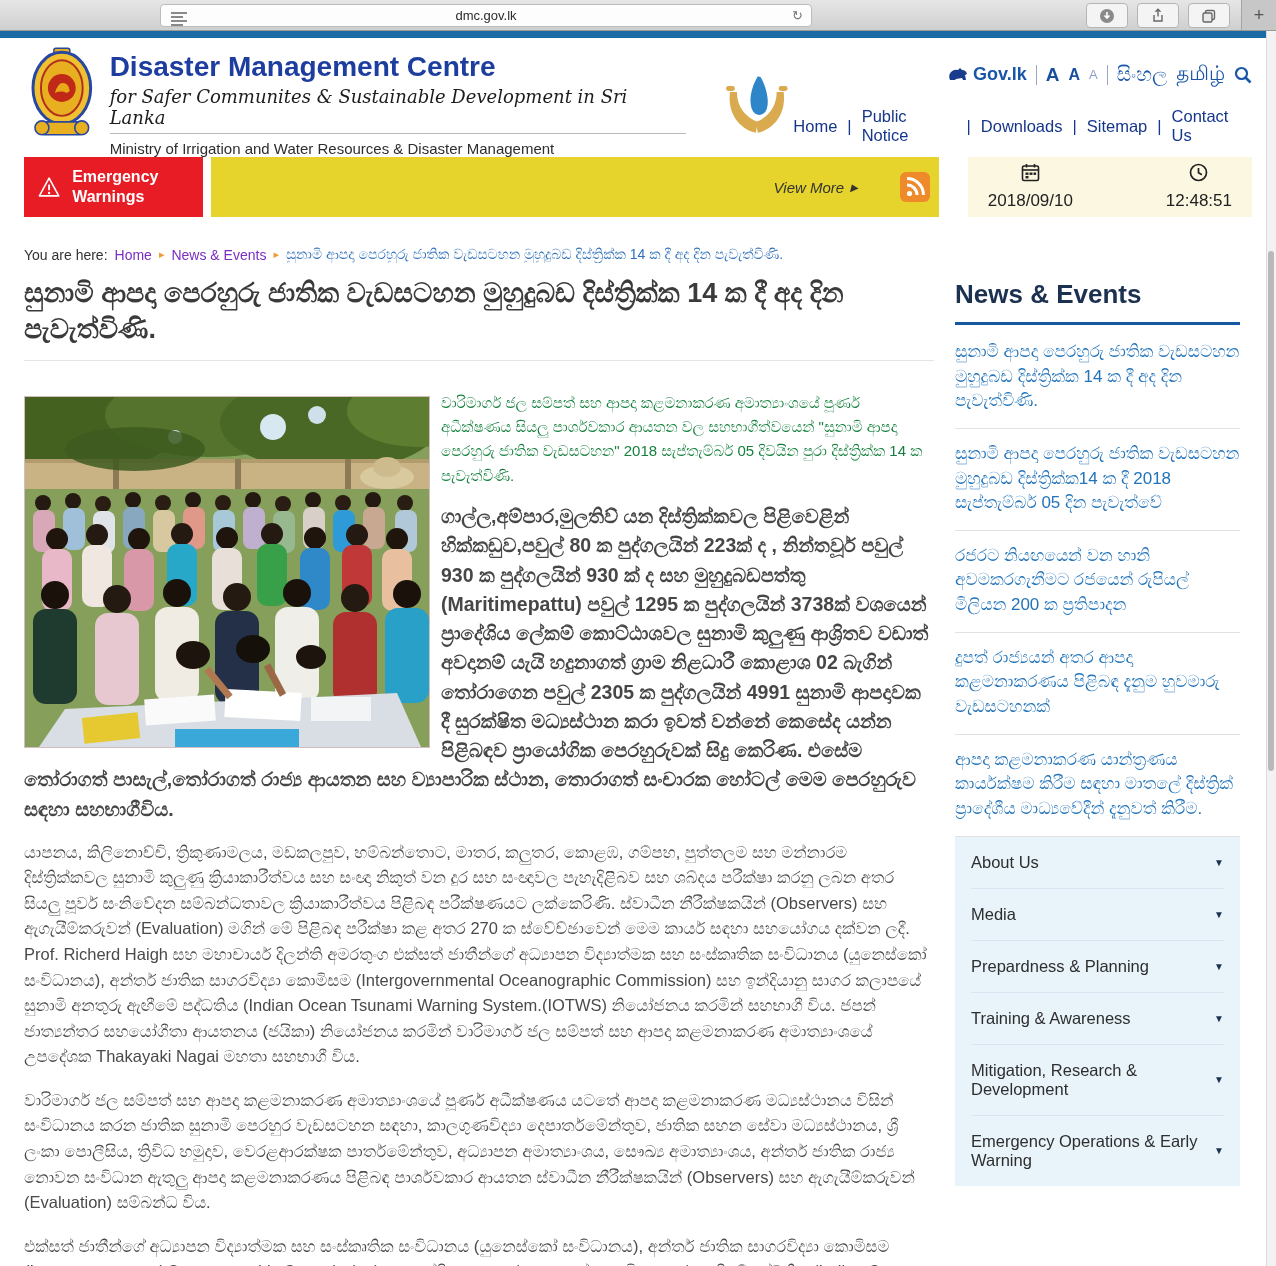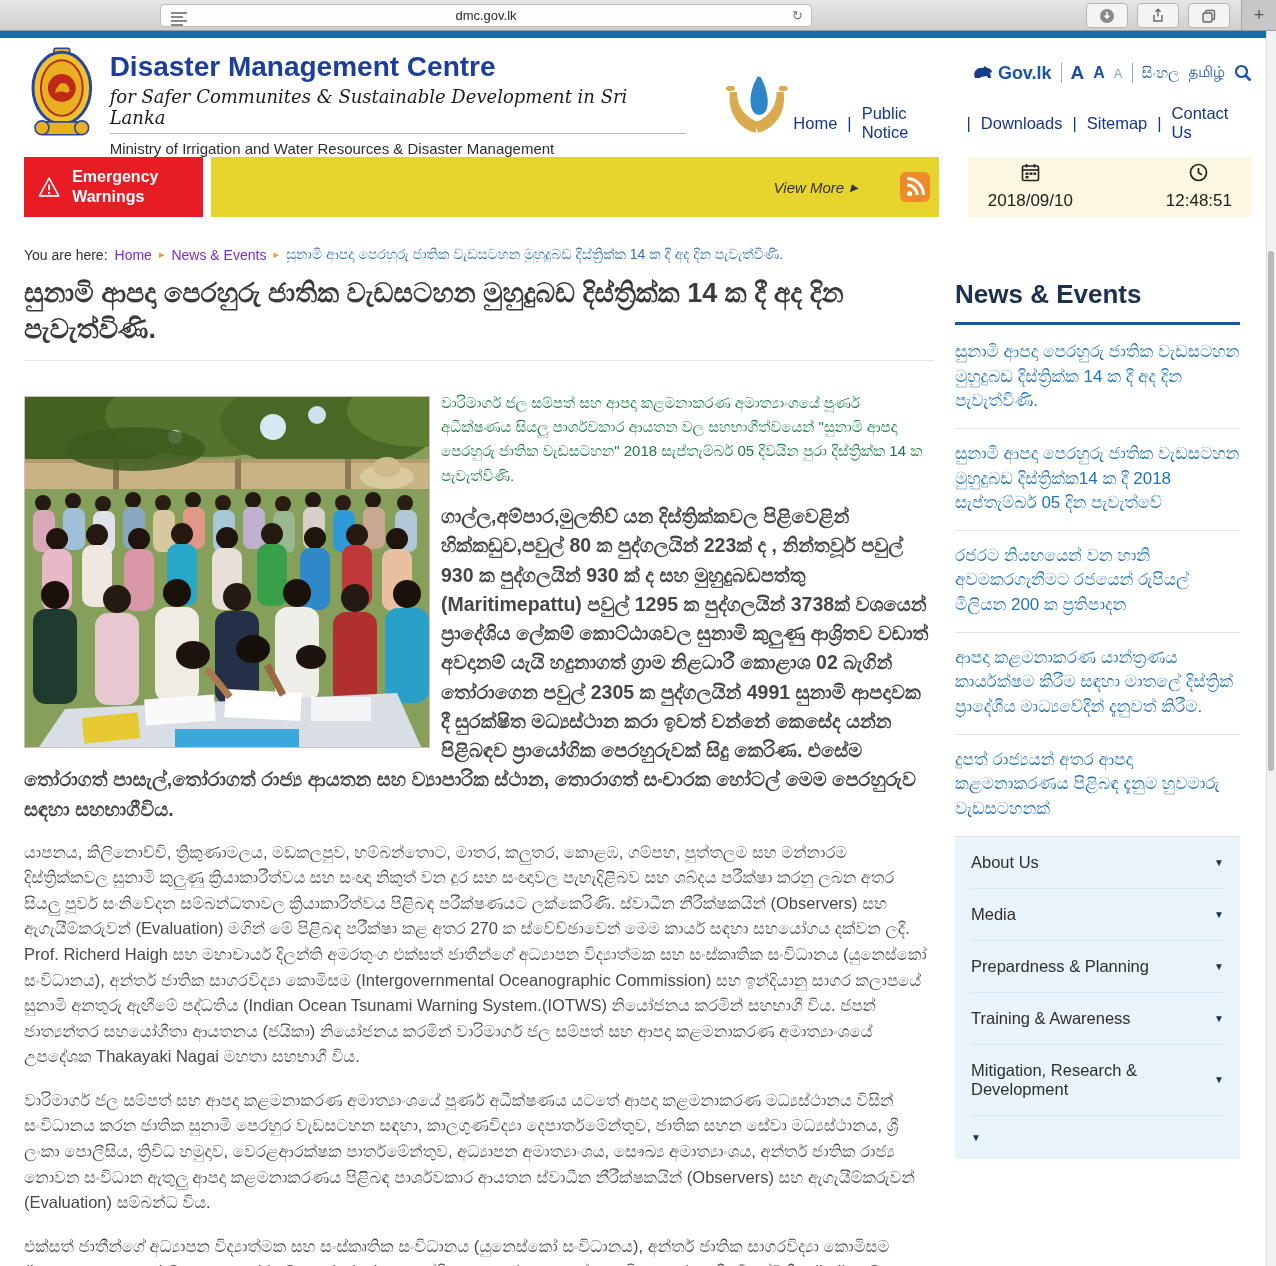--- a/index.html
+++ b/index.html
@@ -30,21 +30,21 @@
   .tagline{font-family:"DejaVu Serif","Liberation Serif",serif;font-style:italic;font-size:18px;color:#1c1c1c;
            margin-top:3px;padding-bottom:5px;border-bottom:1px solid #bbb;width:fit-content;}
   .ministry{font-size:15px;color:#2e2e2e;margin-top:6px;}
   .dmc-logo{margin-left:34px;margin-top:26px;}
   .header-right{margin-left:auto;display:flex;flex-direction:column;align-items:flex-end;}
   .utils{display:flex;align-items:center;gap:9px;margin-top:16px;}
   .govlk{display:flex;align-items:center;gap:4px;color:#1a56a8;font-size:18px;font-weight:bold;}
   .vsep{width:1px;height:20px;background:#9aa7c4;}
   .fsA{color:#1a4fa0;font-weight:bold;}
   .fs1{font-size:19px;} .fs2{font-size:16px;} .fs3{font-size:13px;color:#8aa0cc;font-weight:normal;}
-  .lang{color:#1a56a8;font-size:15px;}
+  .lang{color:#1a56a8;font-size:20px;}
   .main-nav{margin-top:20px;display:flex;align-items:center;gap:10px;font-size:16.5px;color:#16368c;}
   .main-nav a{color:#16368c;text-decoration:none;}
   .nav-sep{color:#16368c;}
 
   
   .alert-row{display:flex;margin:7px 24px 0 24px;height:60px;gap:8px;}
   .emg{width:180px;background:#e81c25;color:#fff;display:flex;align-items:center;gap:11px;
        padding-left:13px;box-sizing:border-box;font-weight:bold;font-size:16px;line-height:1.25;}
   .yellowbar{width:730px;background:#e6d32b;display:flex;align-items:center;justify-content:flex-end;
              gap:20px;padding-right:9px;box-sizing:border-box;}
@@ -363,24 +363,24 @@
         <li>
             <a class="news-item" href="#">සුනාමි ආපදා පෙරහුරු ජාතික වැඩසටහන මුහුදුබඩ දිස්ත්‍රික්ක 14 ක දී අද දින පැවැත්විණි.</a>
           </li>
         <li>
             <a class="news-item" href="#">සුනාමි ආපදා පෙරහුරු ජාතික වැඩසටහන මුහුදුබඩ දිස්ත්‍රික්ක14 ක දී 2018 සැප්තැම්බර් 05 දින පැවැත්වේ</a>
           </li>
         <li>
             <a class="news-item" href="#">රජරට නියඟයෙන් වන හානි අවමකරගැනීමට රජයෙන් රුපියල් මිලියන 200 ක ප්‍රතිපාදන</a>
           </li>
         <li>
-            <a class="news-item" href="#">ආපදා කළමනාකරණ යාන්ත්‍රණය කාර්යක්ෂම කිරීම සඳහා මාතලේ දිස්ත්‍රික් ප්‍රාදේශීය මාධ්‍යවේදීන් දැනුවත් කිරීම.</a>
+            <a class="news-item" href="#">දුපත් රාජ්‍යයන් අතර ආපදා කළමනාකරණය පිළිබඳ දැනුම හුවමාරු වැඩසටහනක්</a>
           </li>
         <li>
-            <a class="news-item" href="#">දුපත් රාජ්‍යයන් අතර ආපදා කළමනාකරණය පිළිබඳ දැනුම හුවමාරු වැඩසටහනක්</a>
+            <a class="news-item" href="#">ආපදා කළමනාකරණ යාන්ත්‍රණය කාර්යක්ෂම කිරීම සඳහා මාතලේ දිස්ත්‍රික් ප්‍රාදේශීය මාධ්‍යවේදීන් දැනුවත් කිරීම.</a>
           </li>
       </ul>
       <div class="accordion">
         <div class="acc-item">
           <span>About Us</span>
           <span class="chev">▼</span>
         </div>
         <div class="acc-item">
           <span>Media</span>
           <span class="chev">▼</span>
@@ -391,20 +391,21 @@
         </div>
         <div class="acc-item">
           <span>Training &amp; Awareness</span>
           <span class="chev">▼</span>
         </div>
         <div class="acc-item">
           <span>Mitigation, Research &amp; Development</span>
           <span class="chev">▼</span>
         </div>
         <div class="acc-item">
+          <span>Emergency Operations &amp; Early Warning</span>
           <span class="chev">▼</span>
         </div>
       </div>
     </div>
   </div>
 
   <div class="scrollbar">
     <div class="thumb"></div>
   </div>
 </div>

